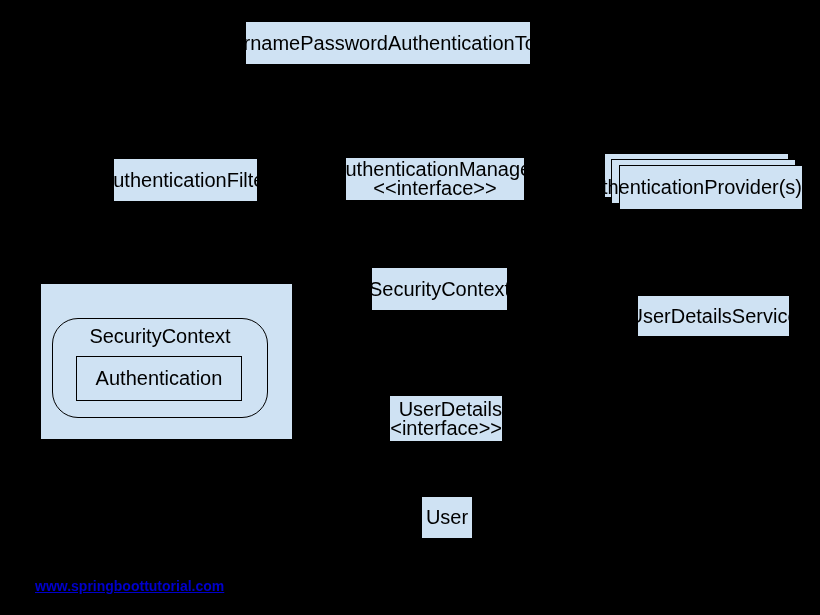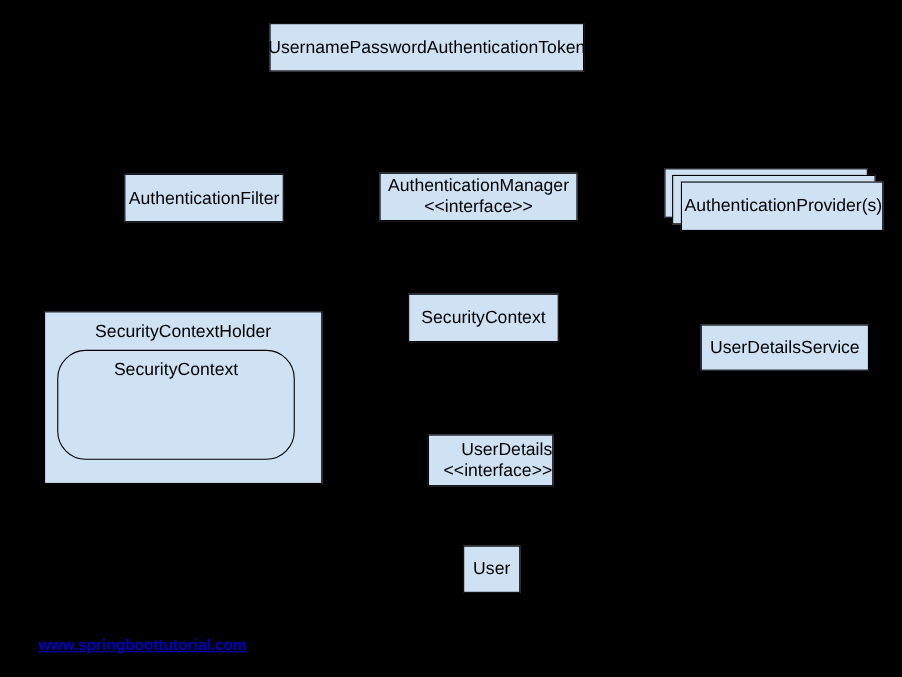--- a/index.html
+++ b/index.html
@@ -20,21 +20,21 @@
   }
   .node{
     position:absolute;
     background:var(--fill);
     border:1px solid var(--border);
     box-sizing:border-box;
     display:flex;
     flex-direction:column;
     align-items:center;
     justify-content:center;
-    font-size:16px;
+    font-size:20px;
     line-height:19px;
     text-align:center;
     white-space:nowrap;
   }
   
   #n-token{left:245px;top:21px;width:286px;height:44px;}
   
   #n-filter{left:113px;top:158px;width:145px;height:44px;}
   #n-manager{left:345px;top:157px;width:180px;height:44px;}
   
@@ -83,23 +83,25 @@
 
 <div class="node" id="n-provider-manager">
   <span>SecurityContext</span>
 </div>
 
 <div class="node" id="n-uds">
   <span>UserDetailsService</span>
 </div>
 
 <div class="node" id="n-sch">
-  <span>SecurityContextHolder</span>
   <div class="node" id="n-sc">
     <span>SecurityContext</span>
+    <div class="node" id="n-auth">
+      <span>Authentication</span>
+    </div>
   </div>
 </div>
 
 <div class="node" id="n-ud">
   <span>UserDetails</span>
   <span>&lt;&lt;interface&gt;&gt;</span>
 </div>
 
 <div class="node" id="n-user">
   <span>User</span>

